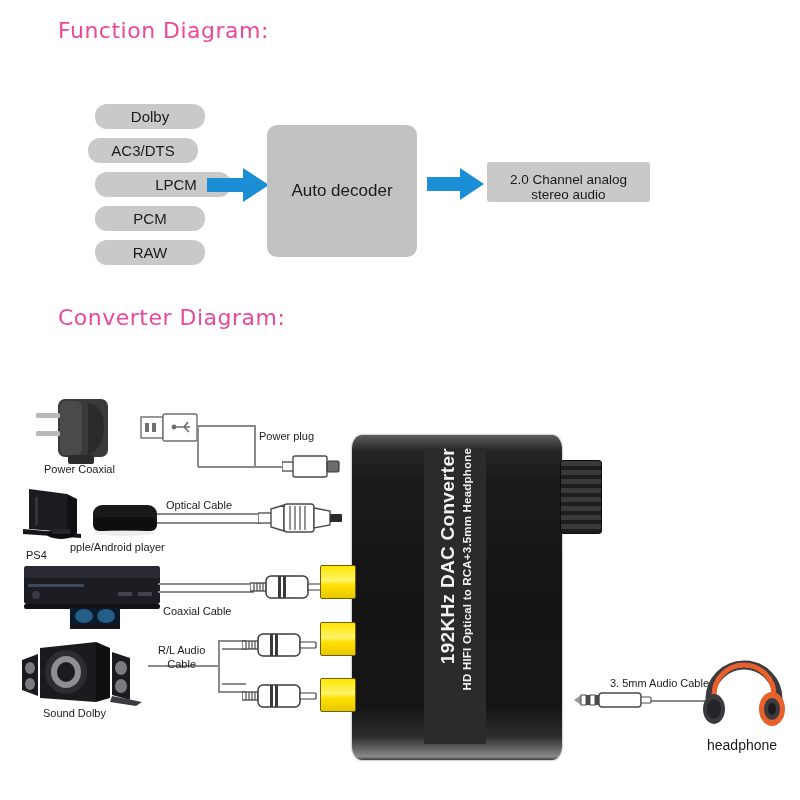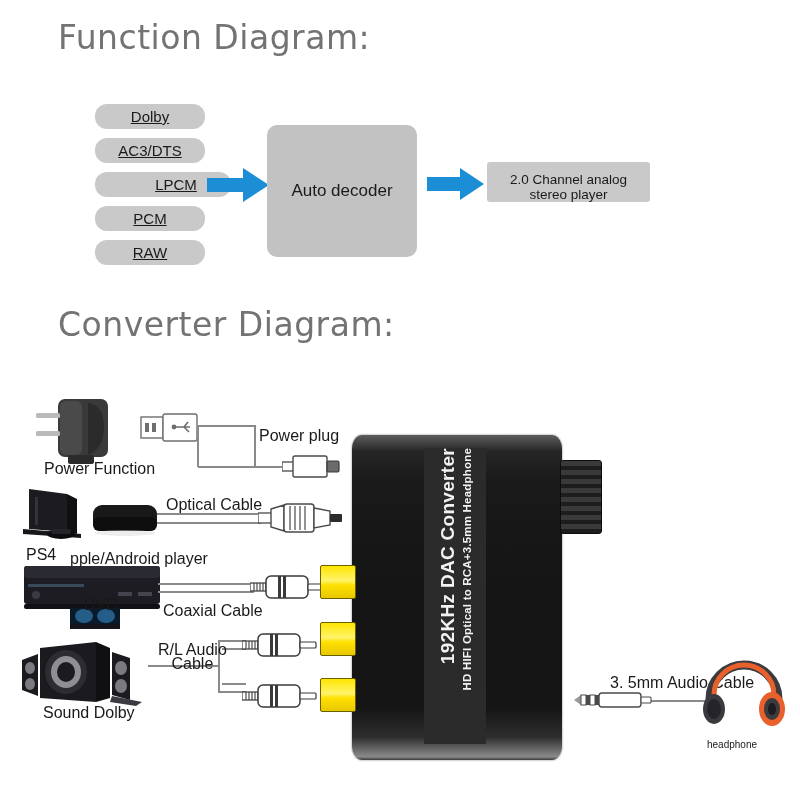--- a/index.html
+++ b/index.html
@@ -6,49 +6,48 @@
   body{
     width:800px;height:800px;position:relative;overflow:hidden;
     background:#ffffff;
     font-family:"Liberation Sans","DejaVu Sans",sans-serif;
     color:#111;
   }
   .abs{position:absolute;}
 
   
   .heading{
-    font-size:33px;font-weight:400;letter-spacing:.5px;color:#737373;
+    font-size:22px;font-weight:400;letter-spacing:.5px;color:#ec4899;
     white-space:nowrap;font-family:"DejaVu Sans",sans-serif;
   }
 
   
   .fbox{
     background:#c9c9c9;border-radius:12px;
     display:flex;align-items:center;justify-content:center;
     font-size:15px;color:#1a1a1a;white-space:nowrap;
     font-family:"Liberation Sans",sans-serif;
-    text-decoration:underline;
   }
   .fbox.input{width:110px;height:25px;}
   .decoder{
     width:150px;height:132px;background:#c2c2c2;border-radius:10px;
     display:flex;align-items:center;justify-content:center;
     font-size:17px;color:#1a1a1a;
   }
   .outbox{
     width:155px;height:40px;background:#c9c9c9;border-radius:3px;
     display:flex;align-items:flex-end;justify-content:center;
     text-align:center;font-size:13.5px;line-height:15px;color:#1a1a1a;
     padding:0 4px;
   }
   .arrow svg{display:block;}
 
   
   .cap{
-    font-size:16px;color:#1a1a1a;white-space:pre;line-height:14px;
+    font-size:11px;color:#1a1a1a;white-space:pre;line-height:14px;
     font-family:"Liberation Sans",sans-serif;
   }
   .cap.center{text-align:center;}
 
   
   .device{
     position:absolute;
     background:linear-gradient(180deg,#5d5d5d 0%,#262626 5%,#1a1a1a 14%,#141414 50%,#151515 84%,#2e2e2e 93%,#8a8a8a 99%,#3a3a3a 100%);
     border-radius:10px/14px;
     box-shadow:0 0 2px rgba(0,0,0,.6);
@@ -80,21 +79,21 @@
   .wire{position:absolute;background:#8a8a8a;}
   .wire.v{width:1.5px;}
   .wire.h{height:1.5px;}
 </style>
 </head>
 <body>
 
 <div class="abs heading" style="left:58px;top:18px;">Function Diagram:</div>
 
 <div class="abs fbox input" style="left:95px;top:104px;">Dolby</div>
-<div class="abs fbox input" style="left:95px;top:138px;">AC3/DTS</div>
+<div class="abs fbox input" style="left:88px;top:138px;">AC3/DTS</div>
 <div class="abs fbox input" style="left:95px;top:172px;padding-left:26px;">LPCM</div>
 <div class="abs fbox input" style="left:95px;top:206px;">PCM</div>
 <div class="abs fbox input" style="left:95px;top:240px;">RAW</div>
 
 <div class="abs arrow" style="left:207px;top:168px;">
   <svg width="62" height="34" viewBox="0 0 62 34">
     <path d="M0 10 H36 V0 L62 17 L36 34 V24 H0 Z" fill="#1b8ed6"></path>
   </svg>
 </div>
 
@@ -102,37 +101,37 @@
 
 <div class="abs arrow" style="left:427px;top:168px;">
   <svg width="57" height="32" viewBox="0 0 57 32">
     <path d="M0 9 H33 V0 L57 16 L33 32 V23 H0 Z" fill="#1b8ed6"></path>
   </svg>
 </div>
 
 <div class="abs outbox" style="left:487px;top:162px;">
   <div>
     <div>2.0 Channel  analog</div>
-    <div>stereo  player</div>
+    <div>stereo  audio</div>
   </div>
 </div>
 
 <div class="abs heading" style="left:58px;top:305px;">Converter Diagram:</div>
 
 <div class="abs" style="left:30px;top:395px;width:95px;height:70px;">
   <svg width="95" height="70" viewBox="0 0 95 70">
     <rect x="28" y="4" width="50" height="58" rx="7" fill="#3a3a3a"></rect>
     <rect x="30" y="6" width="22" height="54" rx="6" fill="#4a4a4a"></rect>
     <path d="M58 8 q16 2 16 24 t-16 28 z" fill="#2b2b2b"></path>
     <rect x="6" y="18" width="24" height="5" rx="1.5" fill="#b9b9b9"></rect>
     <rect x="6" y="36" width="24" height="5" rx="1.5" fill="#b9b9b9"></rect>
     <rect x="38" y="60" width="26" height="9" rx="2" fill="#2b2b2b"></rect>
   </svg>
 </div>
-<div class="abs cap" style="left:44px;top:462px;">Power Function</div>
+<div class="abs cap" style="left:44px;top:462px;">Power Coaxial</div>
 
 <div class="abs" style="left:140px;top:413px;">
   <svg width="62" height="30" viewBox="0 0 62 30">
     <rect x="1" y="4" width="22" height="21" fill="#fff" stroke="#6e6e6e" stroke-width="1.4"></rect>
     <rect x="5" y="10" width="4" height="9" fill="#6e6e6e"></rect>
     <rect x="12" y="10" width="4" height="9" fill="#6e6e6e"></rect>
     <rect x="23" y="1" width="34" height="27" rx="2" fill="#fff" stroke="#6e6e6e" stroke-width="1.4"></rect>
     <circle cx="34" cy="14" r="2.4" fill="#6e6e6e"></circle>
     <path d="M36 14 H50 M44 14 l4 -5 M44 14 l5 5" stroke="#6e6e6e" stroke-width="1.6" fill="none"></path>
   </svg>
@@ -165,21 +164,21 @@
 </div>
 <div class="abs cap" style="left:26px;top:540px;margin-top:8px;">PS4</div>
 
 <div class="abs" style="left:92px;top:503px;width:66px;height:35px;">
   <svg width="66" height="35" viewBox="0 0 66 35">
     <rect x="1" y="2" width="64" height="26" rx="9" fill="#191919"></rect>
     <rect x="1" y="14" width="64" height="14" rx="6" fill="#0e0e0e"></rect>
     <ellipse cx="33" cy="30" rx="30" ry="3" fill="#d8d8d8" opacity=".45"></ellipse>
   </svg>
 </div>
-<div class="abs cap" style="left:70px;top:540px;margin-top:12px;">pple/Android player</div>
+<div class="abs cap" style="left:70px;top:540px;">pple/Android player</div>
 
 <div class="abs wire h" style="left:157px;top:513px;width:104px;"></div>
 <div class="abs wire h" style="left:157px;top:522px;width:104px;"></div>
 <div class="abs cap" style="left:166px;top:498px;">Optical Cable</div>
 
 <div class="abs" style="left:258px;top:503px;">
   <svg width="92" height="30" viewBox="0 0 92 30">
     <rect x="0" y="10" width="14" height="10" fill="#fff" stroke="#4a4a4a" stroke-width="1.3"></rect>
     <path d="M13 6 L26 2 L26 28 L13 24 Z" fill="#fff" stroke="#4a4a4a" stroke-width="1.4"></path>
     <rect x="26" y="1" width="30" height="28" rx="3" fill="#fff" stroke="#4a4a4a" stroke-width="1.4"></rect>
@@ -321,13 +320,13 @@
   <svg width="88" height="78" viewBox="0 0 88 78">
     <path d="M10 44 A34 34 0 0 1 78 44" stroke="#3a3a3f" stroke-width="9" fill="none" stroke-linecap="round"></path>
     <path d="M14 40 A30 30 0 0 1 74 40" stroke="#e8602c" stroke-width="5" fill="none" stroke-linecap="round"></path>
     <ellipse cx="14" cy="54" rx="11" ry="15" fill="#3a3a3f"></ellipse>
     <ellipse cx="14" cy="54" rx="7" ry="10" fill="#24242a"></ellipse>
     <ellipse cx="72" cy="54" rx="13" ry="17" fill="#e8602c"></ellipse>
     <ellipse cx="72" cy="54" rx="8" ry="11" fill="#3a3a3f"></ellipse>
     <ellipse cx="72" cy="54" rx="4" ry="6" fill="#1c1c20"></ellipse>
   </svg>
 </div>
-<div class="abs cap" style="left:707px;top:738px;font-size:10px;">headphone</div>
+<div class="abs cap" style="left:707px;top:738px;font-size:14px;">headphone</div>
 
 </body></html>

